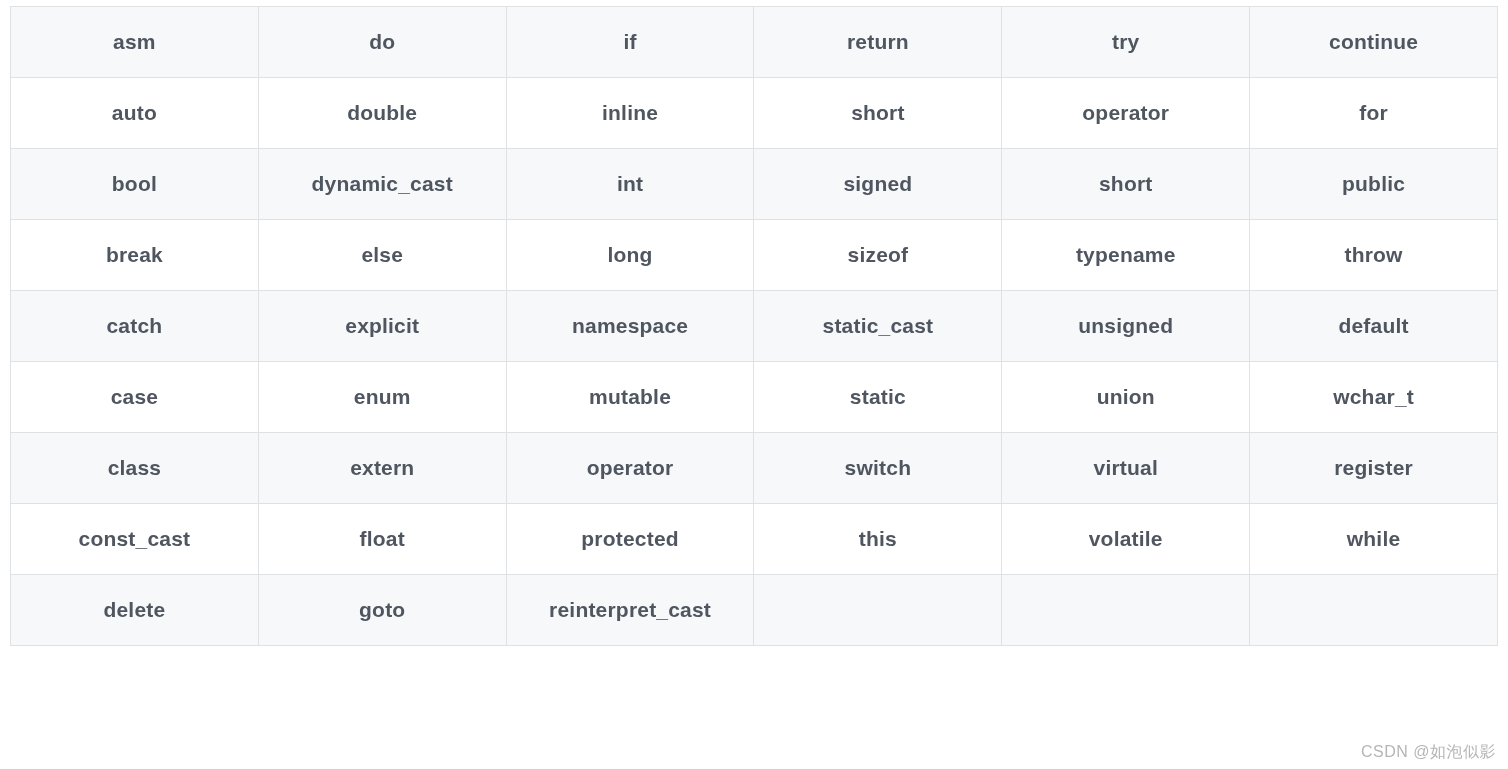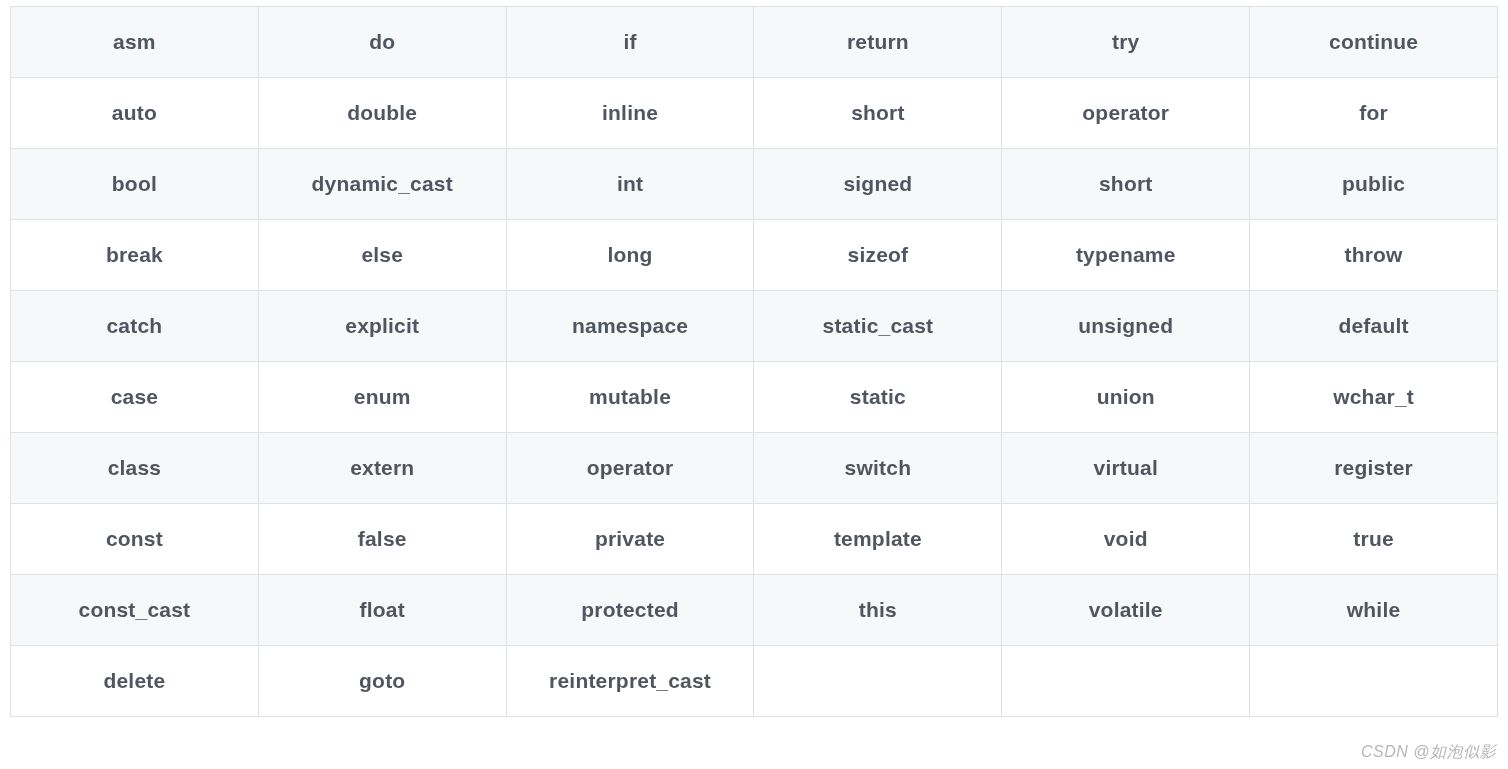--- a/index.html
+++ b/index.html
@@ -41,21 +41,20 @@
   }
   .watermark {
     position: fixed;
     right: 12px;
     bottom: 6px;
     font-size: 16px;
     color: rgba(120,120,120,0.55);
     font-family: Arial, "Microsoft YaHei", sans-serif;
     letter-spacing: 0.5px;
     pointer-events: none;
-    font-style: italic;
   }
 </style>
 </head>
 <body>
 
 <div class="wrap">
   <table class="keywords">
     <thead>
       <tr>
         <th>asm</th>
@@ -109,28 +108,20 @@
       </tr>
       <tr>
         <td>class</td>
         <td>extern</td>
         <td>operator</td>
         <td>switch</td>
         <td>virtual</td>
         <td>register</td>
       </tr>
       <tr>
-        <td>const</td>
-        <td>false</td>
-        <td>private</td>
-        <td>template</td>
-        <td>void</td>
-        <td>true</td>
-      </tr>
-      <tr>
         <td>const_cast</td>
         <td>float</td>
         <td>protected</td>
         <td>this</td>
         <td>volatile</td>
         <td>while</td>
       </tr>
       <tr>
         <td>delete</td>
         <td>goto</td>

